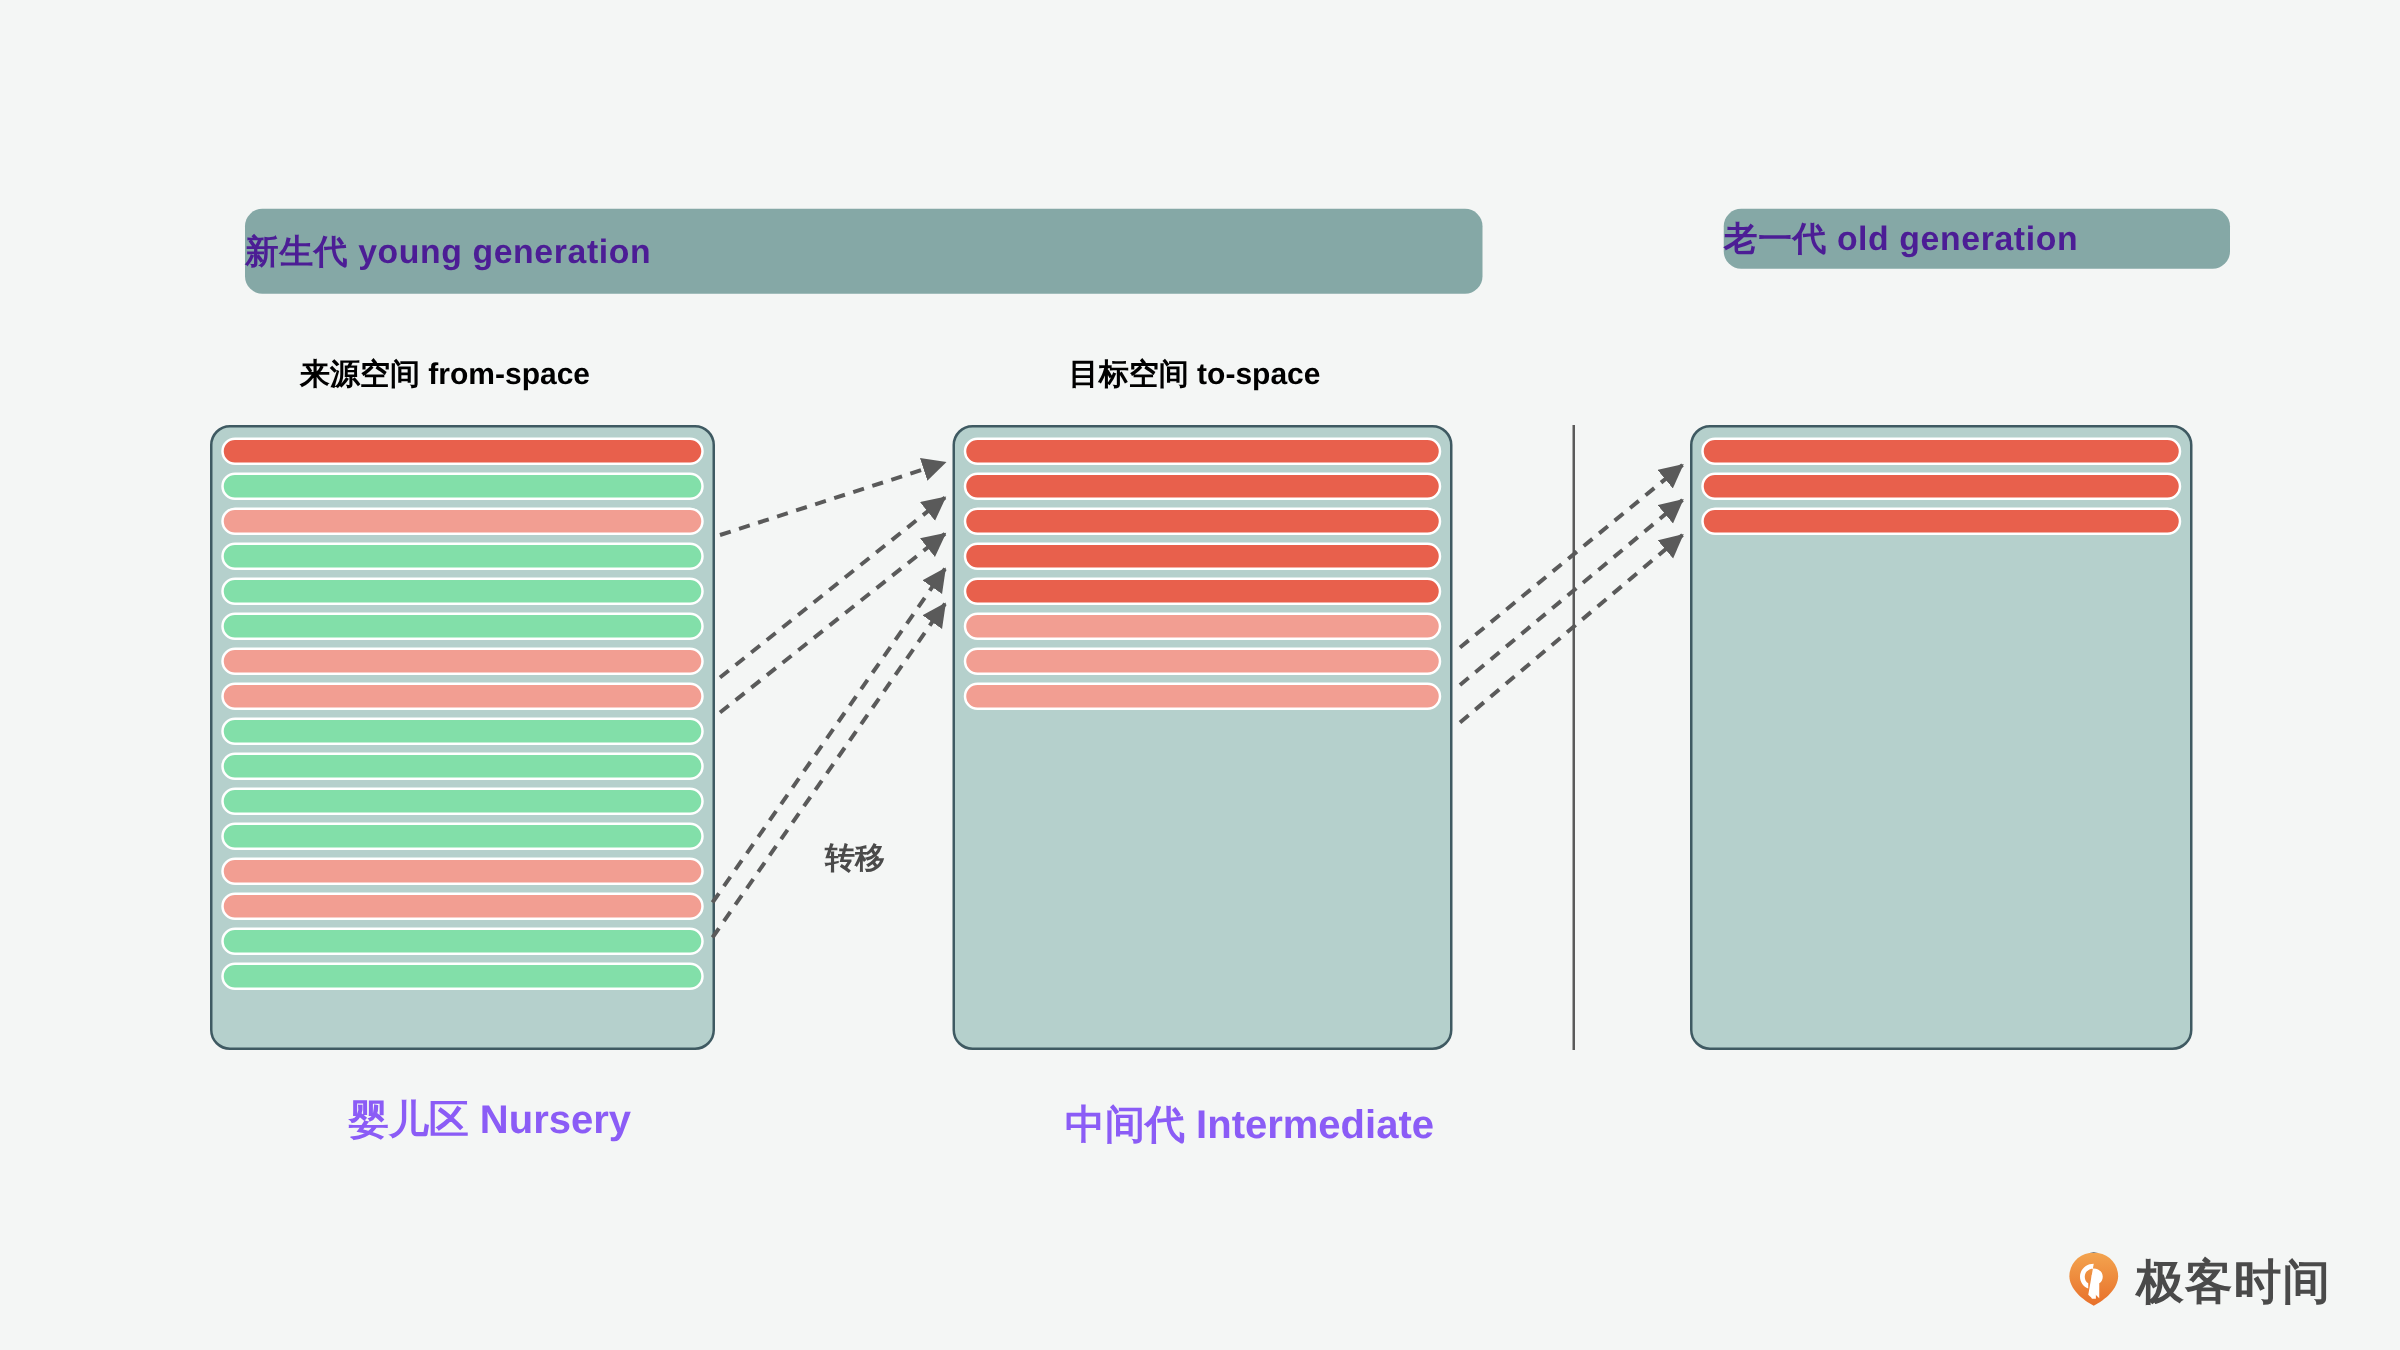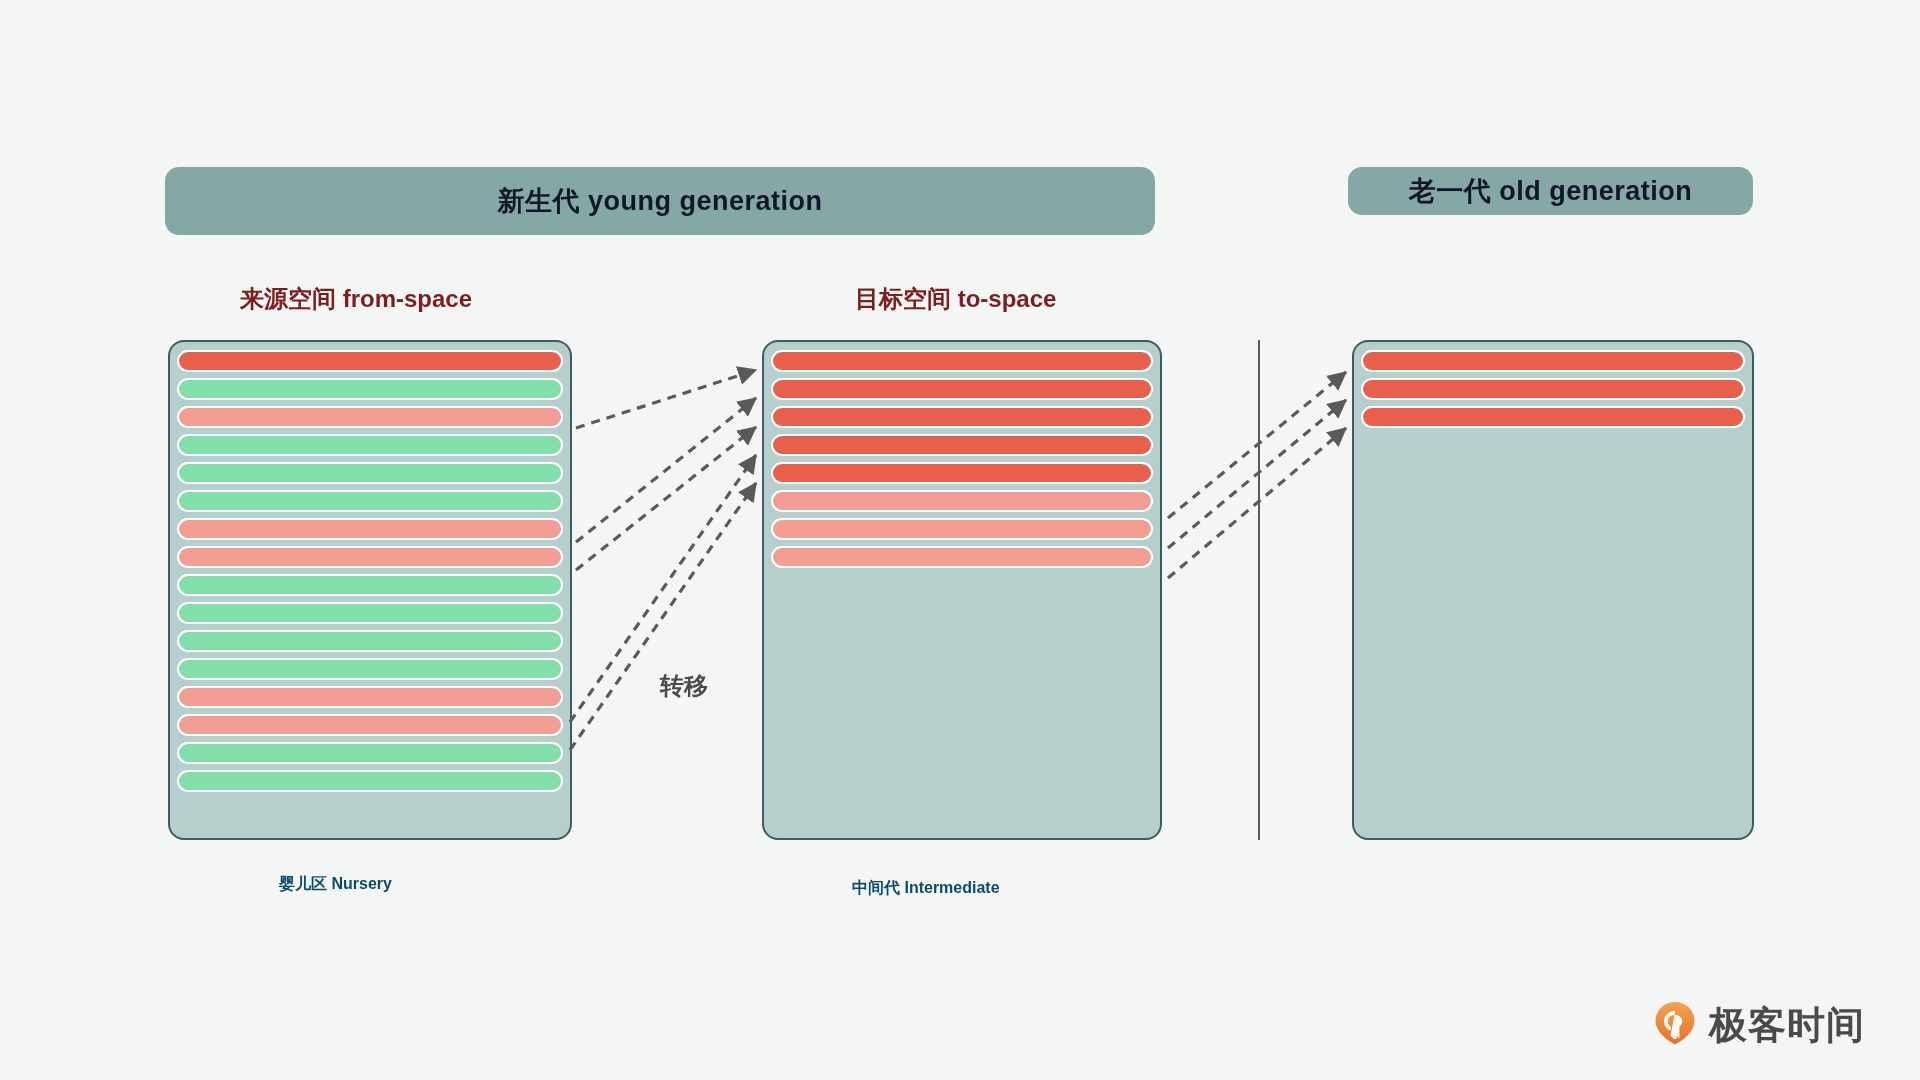--- a/index.html
+++ b/index.html
@@ -9,44 +9,45 @@
     font-family:"Liberation Sans","DejaVu Sans",sans-serif;
     overflow:hidden;
     position:relative;
   }
   #stage{position:absolute;inset:0;}
 
   .gen-header{
     position:absolute;
     background:#85a8a6;
     border-radius:14px;
-    display:flex;align-items:center;justify-content:center;
-    color:#0f172a;
+    display:flex;align-items:center;justify-content:flex-start;
+    color:#4c1d95;
     font-size:27px;
     font-weight:700;
     letter-spacing:.5px;
     box-sizing:border-box;
+    margin-left:31px;
   }
   #young-header{left:165px;top:167px;width:990px;height:68px;}
   #old-header{left:1348px;top:167px;width:405px;height:48px;}
 
   .space-label{
     position:absolute;
-    color:#7f1d1d;
+    color:#000000;
     font-size:24px;
     font-weight:700;
     white-space:nowrap;
   }
   #from-space-label{left:240px;top:283px;}
   #to-space-label{left:855px;top:283px;}
 
   .bottom-label{
     position:absolute;
-    color:#0c4a6e;
-    font-size:16px;
+    color:#8b5cf6;
+    font-size:32px;
     font-weight:700;
     white-space:nowrap;
   }
   #nursery-label{left:279px;top:874px;}
   #intermediate-label{left:852px;top:878px;}
 
   .memory-space{
     position:absolute;
     background:#b5d0cc;
     border:2px solid #3f5a62;

